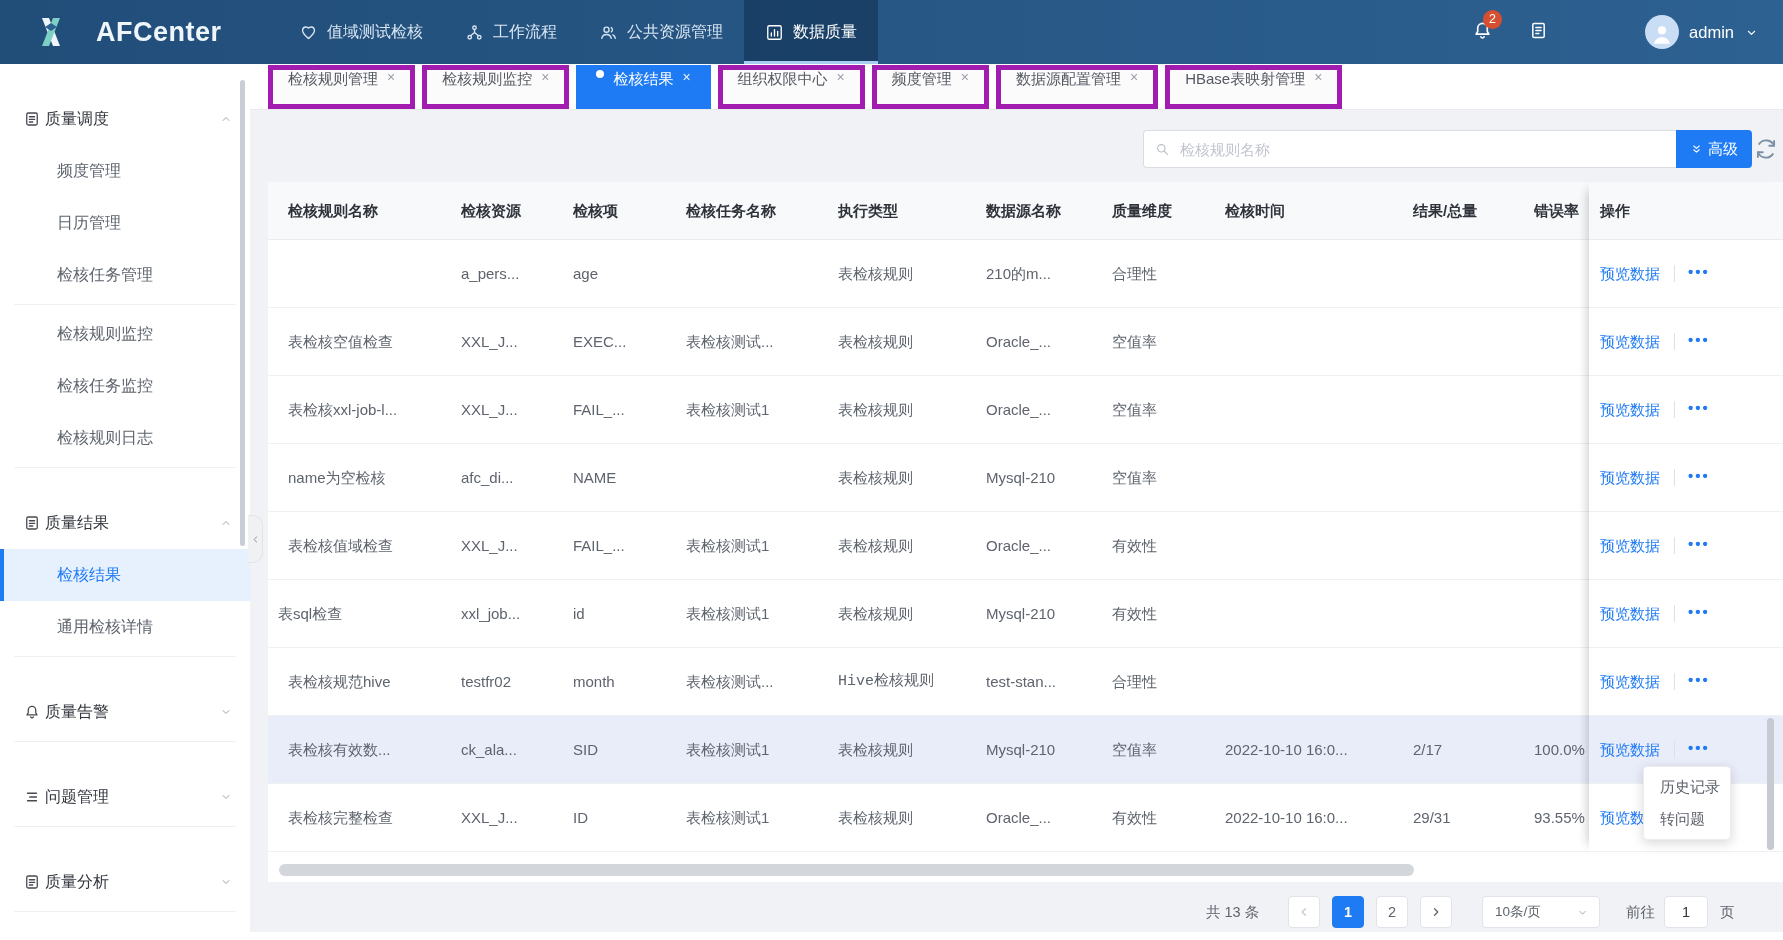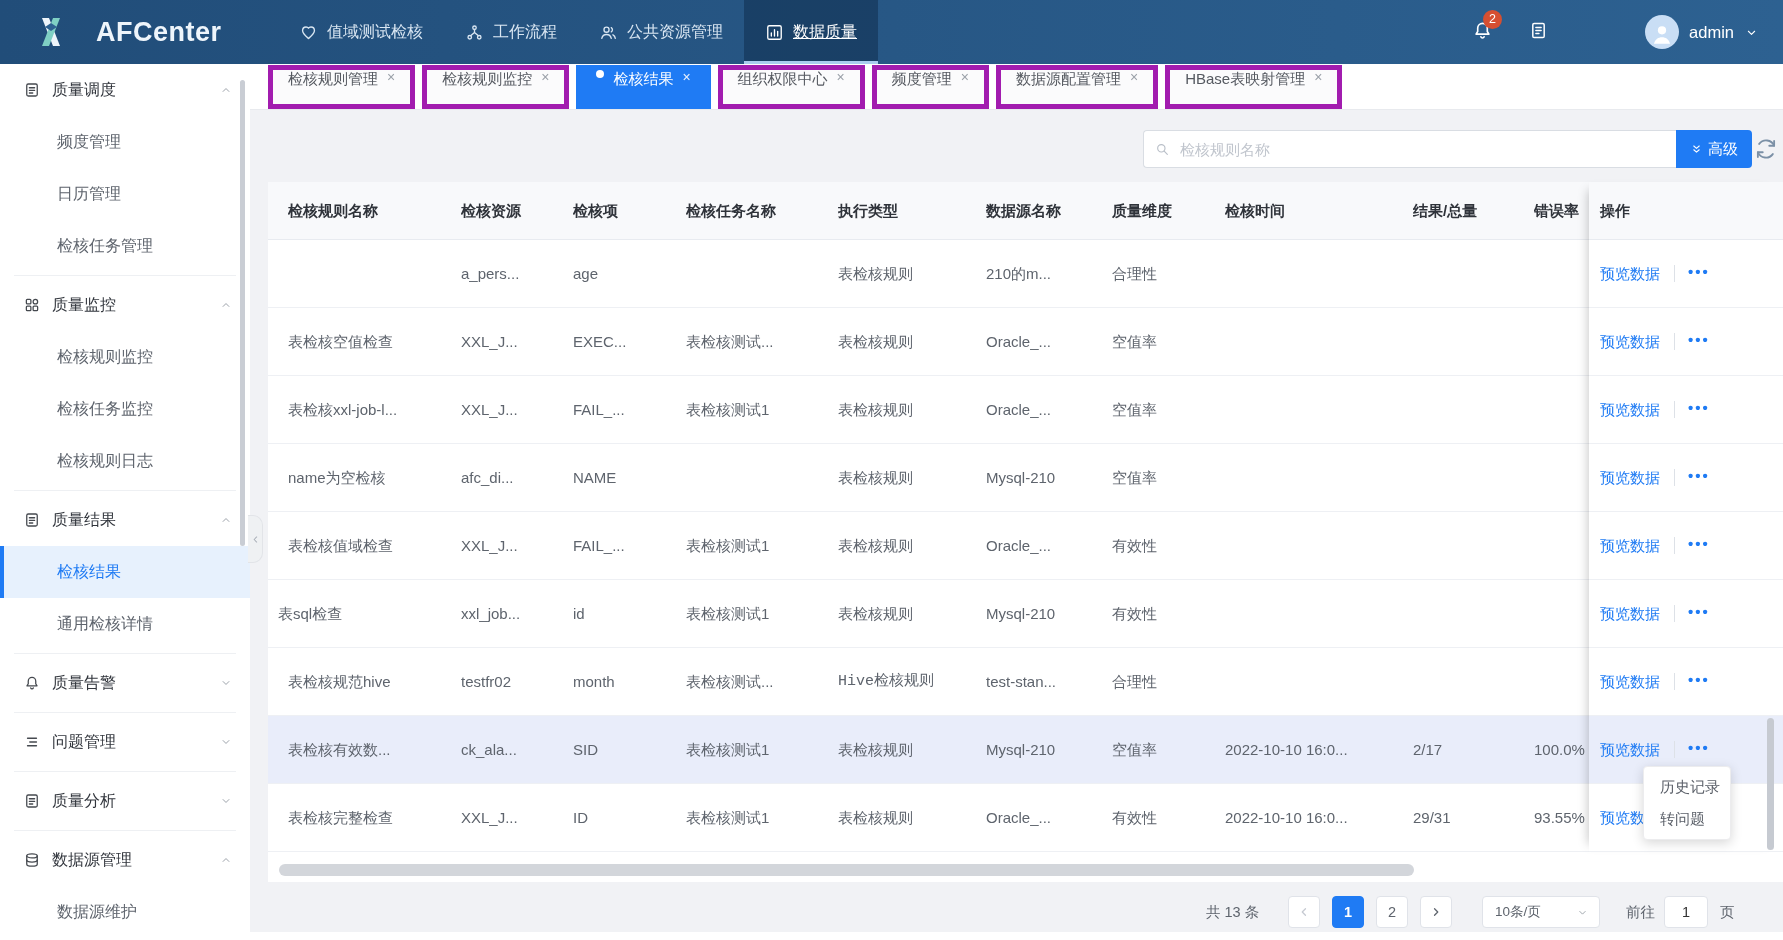--- a/index.html
+++ b/index.html
@@ -12,38 +12,38 @@
 
   
   .navbar{position:absolute;left:0;top:0;width:100%;height:64px;
     background:linear-gradient(90deg,#214d79,#2d6191);display:flex;align-items:center;color:#fff;z-index:30;}
   .brand{display:flex;align-items:center;gap:26px;padding-left:32px;width:250px;box-sizing:border-box;cursor:pointer;}
   .brand-logo{width:38px;height:38px;}
   .brand-name{font-size:27px;font-weight:bold;color:#eef5fb;letter-spacing:.5px;}
   .nav-items{display:flex;height:100%;margin-left:28px;}
   .nav-item{display:flex;align-items:center;gap:9px;padding:0 21px;font-size:16px;color:#d9e6f2;cursor:pointer;position:relative;}
   .nav-item .icn{width:19px;height:19px;}
-  .nav-item.active{background:rgba(10,38,66,.45);color:#fff;text-decoration:underline;}
+  .nav-item.active{background:rgba(10,38,66,.45);color:#fff;}
   .nav-item.active::after{content:"";position:absolute;left:0;right:0;bottom:0;height:3px;background:#a9cdef;}
   .nav-right{margin-left:auto;display:flex;align-items:center;gap:34px;padding-right:24px;}
   .bell-wrap{position:relative;cursor:pointer;}
   .bell-wrap .icn{width:23px;height:23px;}
   .badge{position:absolute;top:-9px;left:12px;min-width:13px;height:19px;padding:0 3px;background:#d64f31;border-radius:10px;
     color:#fff;font-size:12.5px;display:flex;align-items:center;justify-content:center;}
   .log-btn{cursor:pointer;}
   .log-btn .icn{width:21px;height:21px;}
   .user-wrap{display:flex;align-items:center;gap:10px;margin-left:62px;cursor:pointer;}
   .avatar{width:34px;height:34px;border-radius:50%;background:#c9def5;display:flex;align-items:center;justify-content:center;overflow:hidden;}
   .avatar .icn{width:26px;height:26px;margin-top:4px;}
   .user-name{font-size:16.5px;color:#fff;}
   .user-wrap .chev{width:15px;height:15px;}
 
   
   .sidebar{position:absolute;left:0;top:64px;width:250px;bottom:0;background:#fff;overflow:hidden;z-index:20;}
-  .group-header{height:52px;display:flex;align-items:center;gap:11px;padding:0 17px 0 23px;font-size:16px;color:#31353c;cursor:pointer;}
+  .group-header{height:52px;display:flex;align-items:center;gap:4px;padding:0 17px 0 23px;font-size:16px;color:#31353c;cursor:pointer;margin-top:29px;}
   .group-header .g-icn{width:18px;height:18px;color:#45494f;flex:none;}
   .group-header .chev{width:14px;height:14px;margin-left:auto;color:#9ba1a9;}
   .child{height:52px;line-height:52px;padding-left:57px;font-size:16px;color:#5e646d;cursor:pointer;position:relative;}
   .child.active{background:#e7f1fd;color:#1f7bf4;}
   .child.active::before{content:"";position:absolute;left:0;top:0;bottom:0;width:4px;background:#1f7bf4;}
   .sdivider{height:1px;background:#eef0f3;margin:3px 14px;}
   .side-scrollbar{position:absolute;left:240px;top:80px;width:5px;height:466px;border-radius:3px;background:#c9cdd4;z-index:25;cursor:pointer;}
   .collapse-handle{position:absolute;left:248px;top:515px;width:14px;height:46px;background:#eff1f3;border:1px solid #e2e4e8;border-left:none;
     border-radius:0 10px 10px 0;display:flex;align-items:center;justify-content:center;color:#a8aeb7;z-index:24;cursor:pointer;}
   .collapse-handle .icn{width:11px;height:11px;stroke-width:2.2;}
@@ -199,32 +199,20 @@
       </svg>
       <span>质量调度</span>
       <svg class="icn chev" viewBox="0 0 24 24">
         <path d="M7 14.5l5-5 5 5"></path>
       </svg>
     </div>
     <div class="child">频度管理</div>
     <div class="child">日历管理</div>
     <div class="child">检核任务管理</div>
     <div class="sdivider"></div>
-    <div class="group-header">
-      <svg class="icn g-icn" viewBox="0 0 24 24">
-        <rect x="4.5" y="4.5" width="6" height="6" rx="1.2"></rect>
-        <rect x="13.5" y="4.5" width="6" height="6" rx="3"></rect>
-        <rect x="4.5" y="13.5" width="6" height="6" rx="1.2"></rect>
-        <rect x="13.5" y="13.5" width="6" height="6" rx="1.2"></rect>
-      </svg>
-      <span>质量监控</span>
-      <svg class="icn chev" viewBox="0 0 24 24">
-        <path d="M7 14.5l5-5 5 5"></path>
-      </svg>
-    </div>
     <div class="child">检核规则监控</div>
     <div class="child">检核任务监控</div>
     <div class="child">检核规则日志</div>
     <div class="sdivider"></div>
     <div class="group-header">
       <svg class="icn g-icn" viewBox="0 0 24 24">
         <rect x="5" y="4" width="14" height="16" rx="2"></rect>
         <path d="M8.5 9h7M8.5 12.5h7M8.5 16h4.5"></path>
       </svg>
       <span>质量结果</span>

